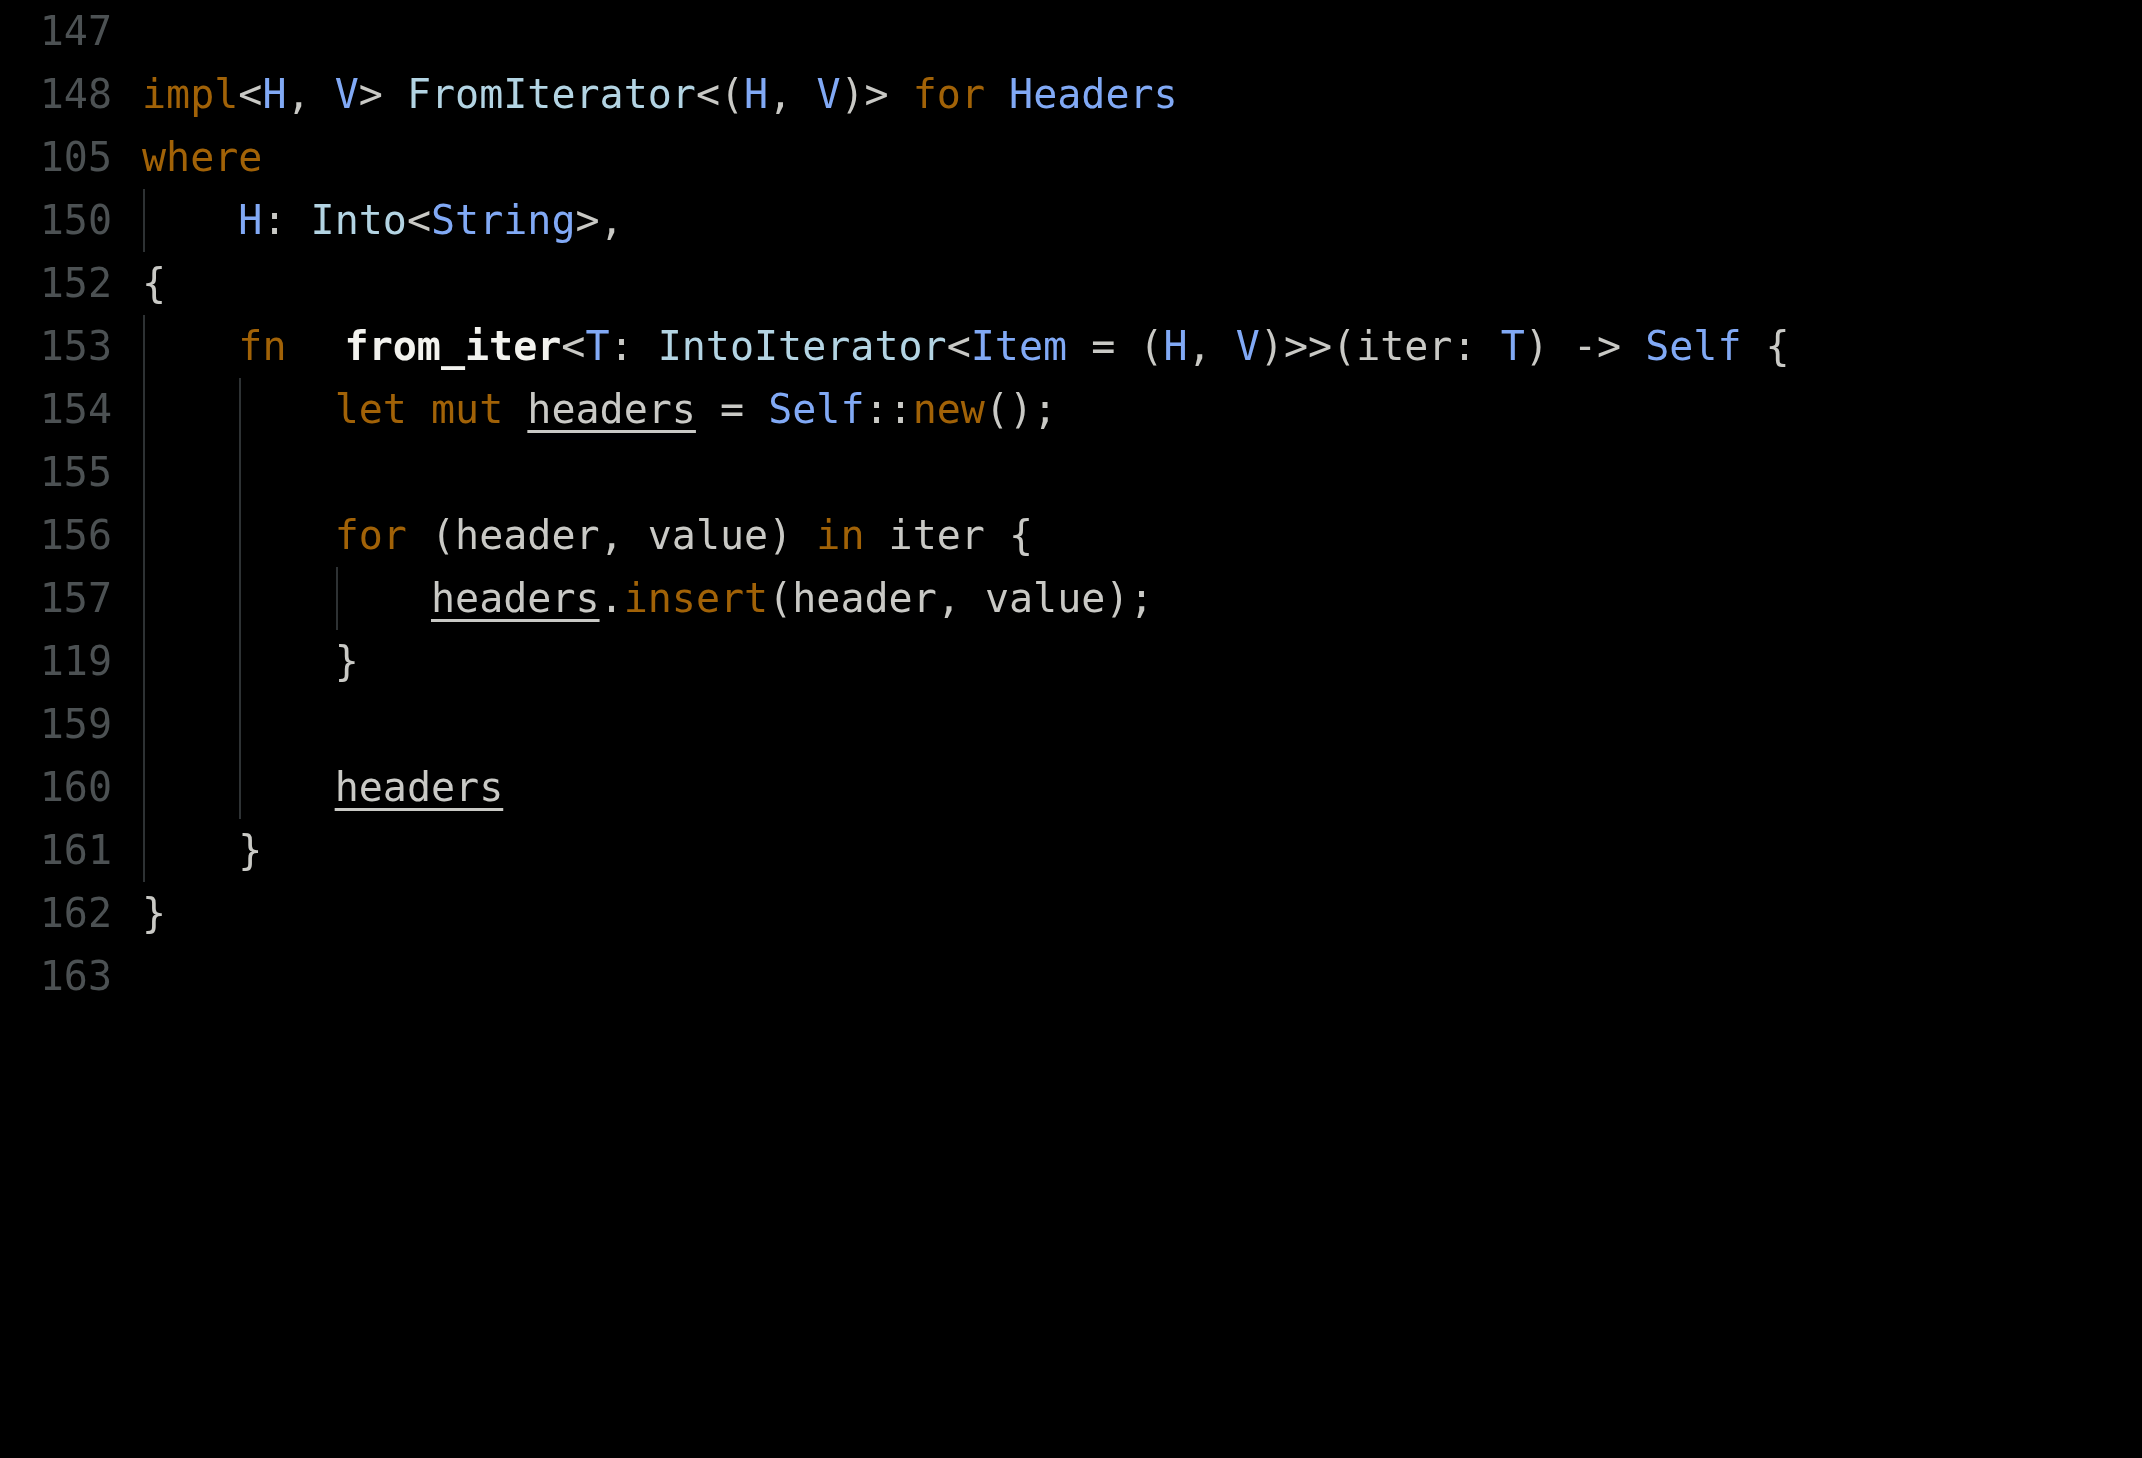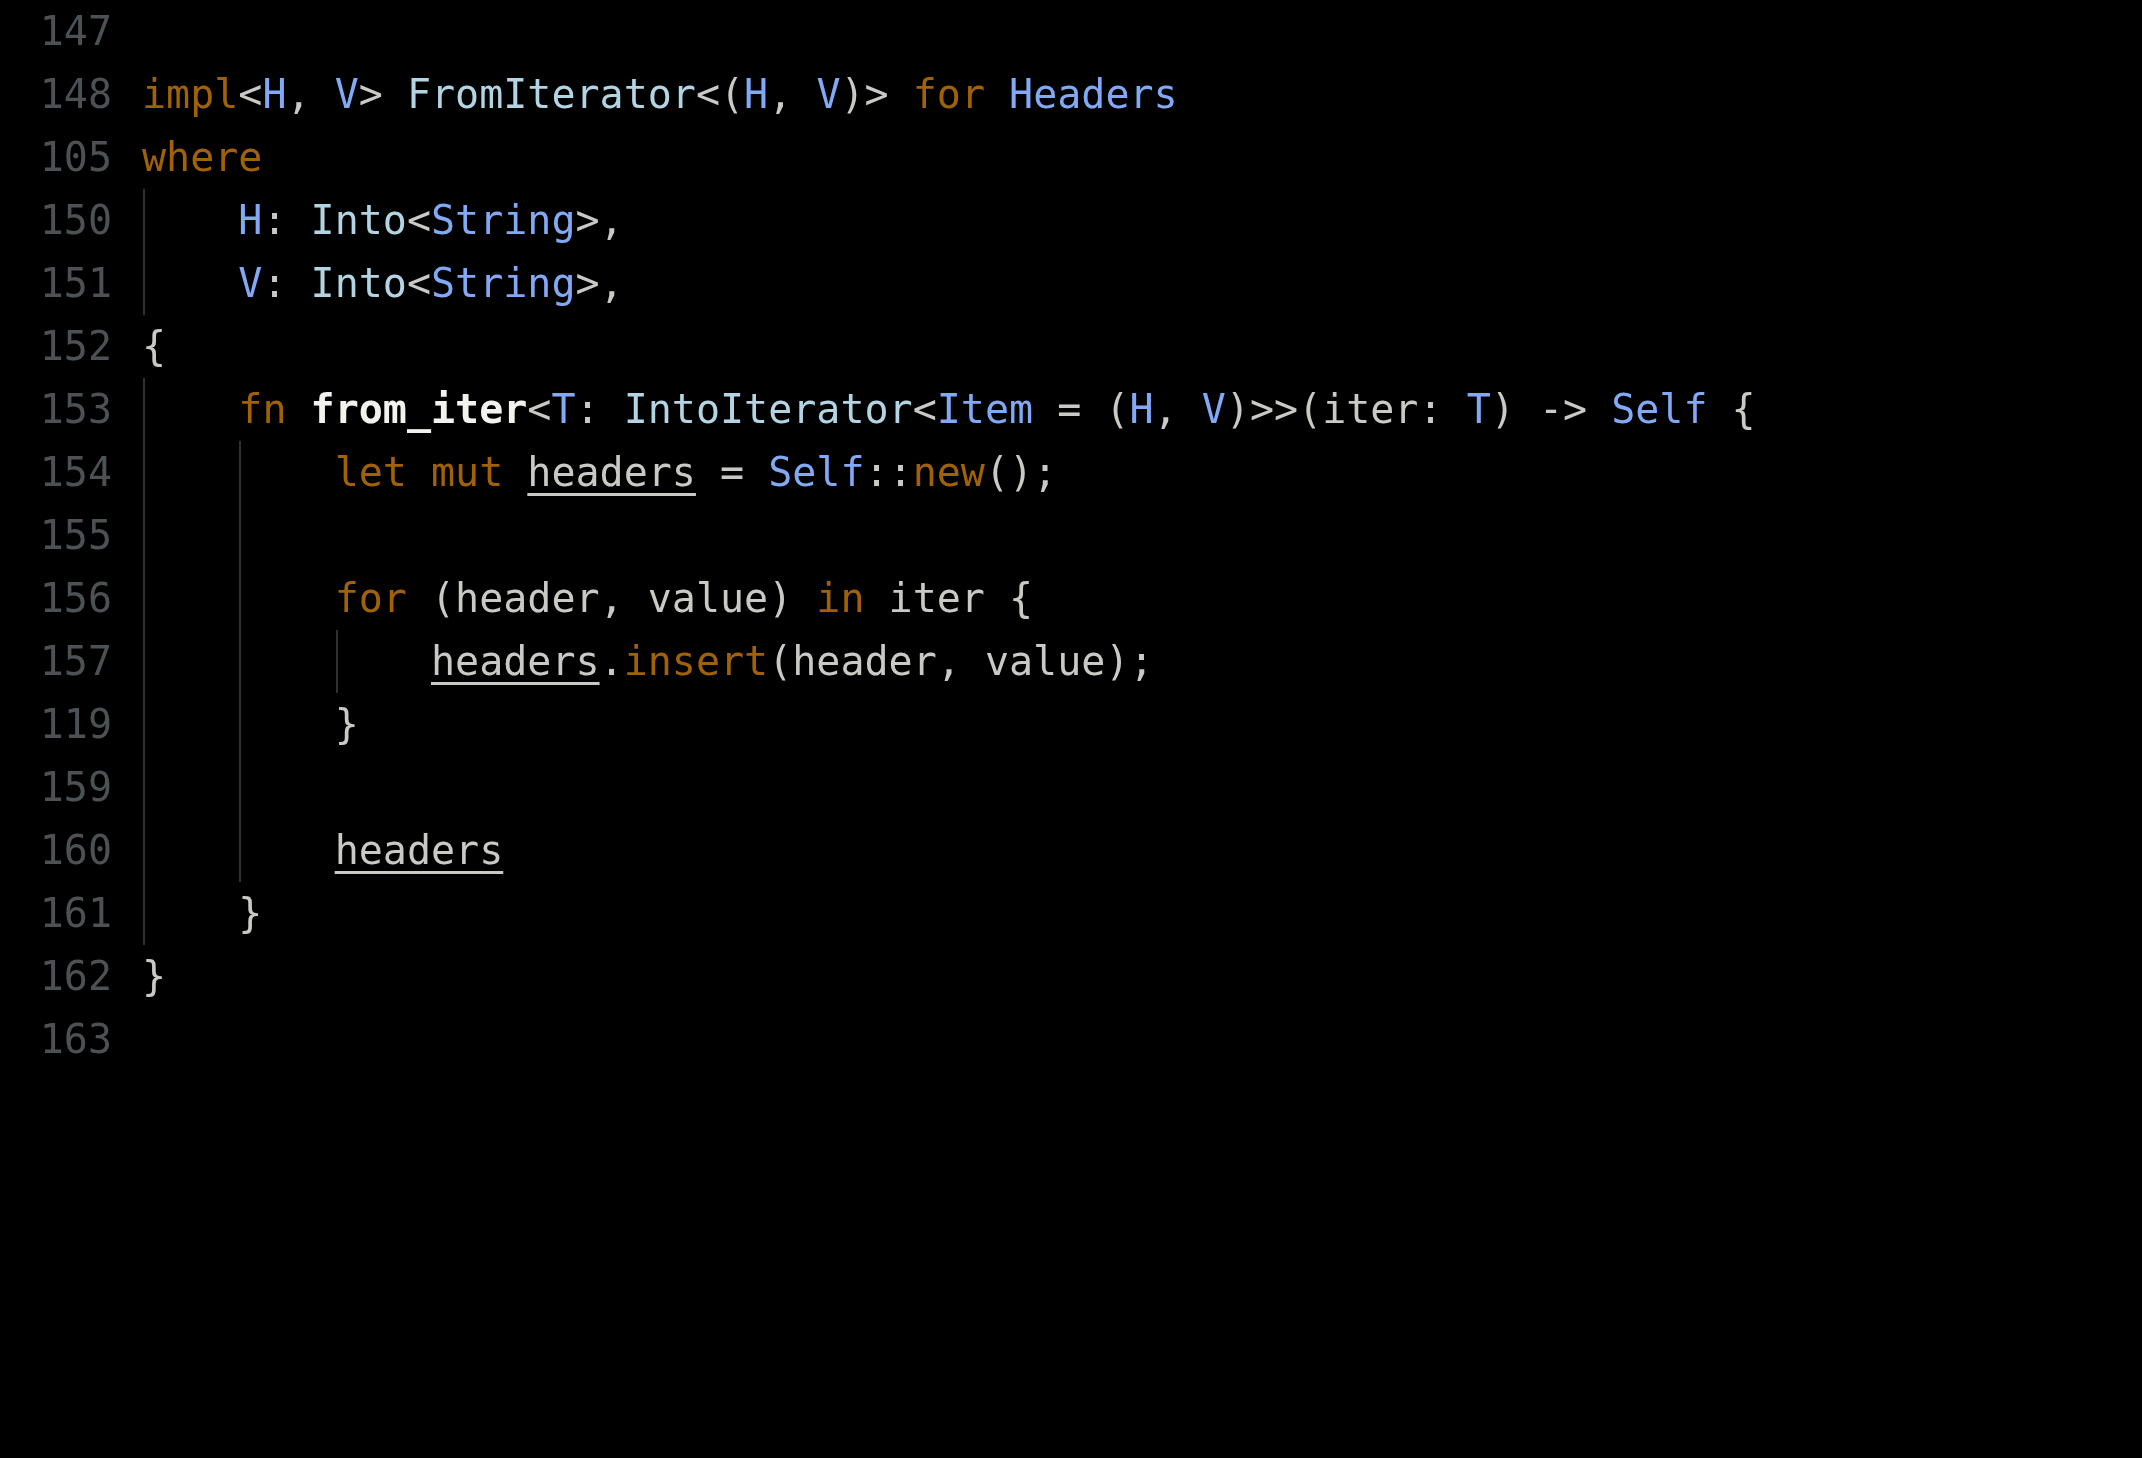--- a/index.html
+++ b/index.html
@@ -61,35 +61,34 @@
     position: absolute;
     top: 0;
     width: 2px;
     height: 63px;
     background: #2e3234;
   }
   
   .kw   { color: #a16207; }            
   .typ  { color: #81a9f5; }            
   .tra  { color: #b3d4e3; }            
-  .fnd  { color: #f2f2ee; font-weight: bold; }  
+  .fnd  { color: #f2f2ee; font-weight: bold; margin-left: 34px; }  
   .fnc  { color: #a16207; }            
   .pun  { color: #c9c9c5; }            
   .var  { color: #c9c9c5; text-decoration: underline; text-underline-offset: 7px; text-decoration-thickness: 3px; }
 </style>
 </head>
 <body>
 
 <div id="editor">
   <div class="code-area" id="lines-root">
       <div class="line"><span class="gutter">147</span><span class="content"></span></div>
       <div class="line"><span class="gutter">148</span><span class="content"><span class="kw">impl</span><span class="pun">&lt;</span><span class="typ">H</span><span class="pun">, </span><span class="typ">V</span><span class="pun">&gt; </span><span class="tra">FromIterator</span><span class="pun">&lt;(</span><span class="typ">H</span><span class="pun">, </span><span class="typ">V</span><span class="pun">)&gt; </span><span class="kw">for</span><span class="pun"> </span><span class="typ">Headers</span></span></div>
       <div class="line"><span class="gutter">105</span><span class="content"><span class="kw">where</span></span></div>
       <div class="line"><span class="gutter">150</span><span class="guide" style="left: 143px;"></span><span class="content"><span class="pun">    </span><span class="typ">H</span><span class="pun">: </span><span class="tra">Into</span><span class="pun">&lt;</span><span class="typ">String</span><span class="pun">&gt;,</span></span></div>
-      <div class="line"><span class="gutter">151</span><span class="guide" style="left: 143px;"></span><span class="content"><span class="pun">    </span><span class="typ">V</span><span class="pun">: </span><span class="tra">Into</span><span class="pun">&lt;</span><span class="typ">String</span><span class="pun">&gt;,</span></span></div>
       <div class="line"><span class="gutter">152</span><span class="content"><span class="pun">{</span></span></div>
       <div class="line"><span class="gutter">153</span><span class="guide" style="left: 143px;"></span><span class="content"><span class="pun">    </span><span class="kw">fn</span><span class="pun"> </span><span class="fnd">from_iter</span><span class="pun">&lt;</span><span class="typ">T</span><span class="pun">: </span><span class="tra">IntoIterator</span><span class="pun">&lt;</span><span class="typ">Item</span><span class="pun"> = (</span><span class="typ">H</span><span class="pun">, </span><span class="typ">V</span><span class="pun">)&gt;&gt;(</span><span class="pun">iter</span><span class="pun">: </span><span class="typ">T</span><span class="pun">) -&gt; </span><span class="typ">Self</span><span class="pun"> {</span></span></div>
       <div class="line"><span class="gutter">154</span><span class="guide" style="left: 143px;"></span><span class="guide" style="left: 239.32px;"></span><span class="content"><span class="pun">        </span><span class="kw">let</span><span class="pun"> </span><span class="kw">mut</span><span class="pun"> </span><span class="var">headers</span><span class="pun"> = </span><span class="typ">Self</span><span class="pun">::</span><span class="fnc">new</span><span class="pun">();</span></span></div>
       <div class="line"><span class="gutter">155</span><span class="guide" style="left: 143px;"></span><span class="guide" style="left: 239.32px;"></span><span class="content"></span></div>
       <div class="line"><span class="gutter">156</span><span class="guide" style="left: 143px;"></span><span class="guide" style="left: 239.32px;"></span><span class="content"><span class="pun">        </span><span class="kw">for</span><span class="pun"> (</span><span class="pun">header</span><span class="pun">, </span><span class="pun">value</span><span class="pun">) </span><span class="kw">in</span><span class="pun"> </span><span class="pun">iter</span><span class="pun"> {</span></span></div>
       <div class="line"><span class="gutter">157</span><span class="guide" style="left: 143px;"></span><span class="guide" style="left: 239.32px;"></span><span class="guide" style="left: 335.64px;"></span><span class="content"><span class="pun">            </span><span class="var">headers</span><span class="pun">.</span><span class="fnc">insert</span><span class="pun">(</span><span class="pun">header</span><span class="pun">, </span><span class="pun">value</span><span class="pun">);</span></span></div>
       <div class="line"><span class="gutter">119</span><span class="guide" style="left: 143px;"></span><span class="guide" style="left: 239.32px;"></span><span class="content"><span class="pun">        </span><span class="pun">}</span></span></div>
       <div class="line"><span class="gutter">159</span><span class="guide" style="left: 143px;"></span><span class="guide" style="left: 239.32px;"></span><span class="content"></span></div>
       <div class="line"><span class="gutter">160</span><span class="guide" style="left: 143px;"></span><span class="guide" style="left: 239.32px;"></span><span class="content"><span class="pun">        </span><span class="var">headers</span></span></div>
       <div class="line"><span class="gutter">161</span><span class="guide" style="left: 143px;"></span><span class="content"><span class="pun">    </span><span class="pun">}</span></span></div>

